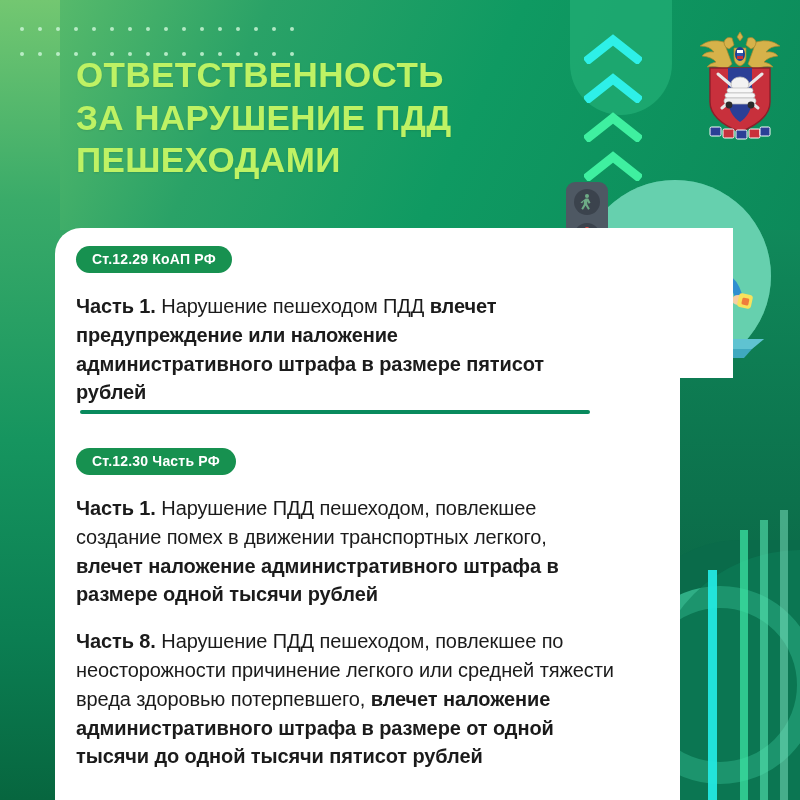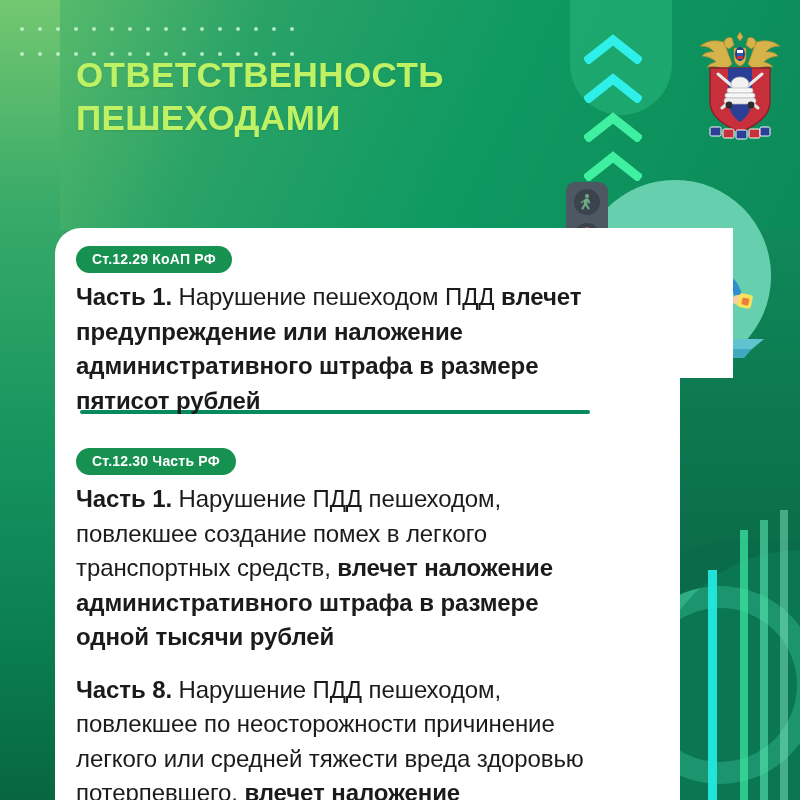--- a/index.html
+++ b/index.html
@@ -160,23 +160,23 @@
     padding: 5px 16px 6px;
     border-radius: 16px;
     white-space: nowrap;
   }
 
   .section { position: absolute; }
   .sec1 { left: 76px; top: 246px; width: 520px; }
   .sec2 { left: 76px; top: 448px; width: 540px; }
 
   .body-text {
-    margin-top: 7px;
+    margin-top: 19px;
     color: #1b1b1b;
-    font-size: 24px;
+    font-size: 20px;
     line-height: 1.44;
     letter-spacing: -.1px;
   }
   .body-text p { margin: 0 0 18px 0; }
   .body-text p:last-child { margin-bottom: 0; }
   .body-text b { font-weight: bold; }
 
   .divider {
     position: absolute;
     left: 80px;
@@ -301,20 +301,21 @@
       <rect x="16" y="101" width="11" height="9" rx="1.5" fill="#2b3f96" stroke="#ffffff" stroke-width="1"></rect>
       <rect x="29" y="103" width="11" height="9" rx="1.5" fill="#c8303c" stroke="#ffffff" stroke-width="1"></rect>
       <rect x="42" y="104" width="11" height="9" rx="1.5" fill="#2b3f96" stroke="#ffffff" stroke-width="1"></rect>
       <rect x="55" y="103" width="11" height="9" rx="1.5" fill="#c8303c" stroke="#ffffff" stroke-width="1"></rect>
       <rect x="66" y="101" width="10" height="9" rx="1.5" fill="#2b3f96" stroke="#ffffff" stroke-width="1"></rect>
     </g>
   </svg>
 
   <div class="title">
     <div>ОТВЕТСТВЕННОСТЬ</div>
+    <div>ЗА НАРУШЕНИЕ ПДД</div>
     <div>ПЕШЕХОДАМИ</div>
   </div>
 
   <svg class="illo" viewBox="0 0 240 220">
     <circle cx="135" cy="100" r="96" fill="#6fd1ae"></circle>
     <circle cx="135" cy="100" r="96" fill="#5ccfb0" opacity=".45"></circle>
 
     <g>
       <rect x="33" y="142" width="28" height="6" rx="2" fill="#5a6470"></rect>
       <rect x="43" y="44" width="7" height="100" fill="#707b88"></rect>
@@ -405,18 +406,18 @@
   <div class="section sec1">
     <span class="badge">Ст.12.29 КоАП РФ</span>
     <div class="body-text" id="sec1-body">
         <p><b>Часть 1.</b><span> Нарушение пешеходом ПДД </span><b>влечет предупреждение или наложение административного штрафа в размере пятисот рублей</b></p>
       </div>
   </div>
 
   <div class="section sec2">
     <span class="badge">Ст.12.30 Часть РФ</span>
     <div class="body-text" id="sec2-body">
-        <p><b>Часть 1.</b><span> Нарушение ПДД пешеходом, повлекшее создание помех в легкого транспортных средств, </span><b>влечет наложение административного штрафа в размере одной тысячи рублей</b></p>
+        <p><b>Часть 1.</b><span> Нарушение ПДД пешеходом, повлекшее создание помех в движении транспортных легкого, </span><b>влечет наложение административного штрафа в размере одной тысячи рублей</b></p>
         <p><b>Часть 8.</b><span> Нарушение ПДД пешеходом, повлекшее по неосторожности причинение легкого или средней тяжести вреда здоровью потерпевшего, </span><b>влечет наложение административного штрафа в размере от одной тысячи до одной тысячи пятисот рублей</b></p>
       </div>
   </div>
 
 </div>
 
 </body></html>

